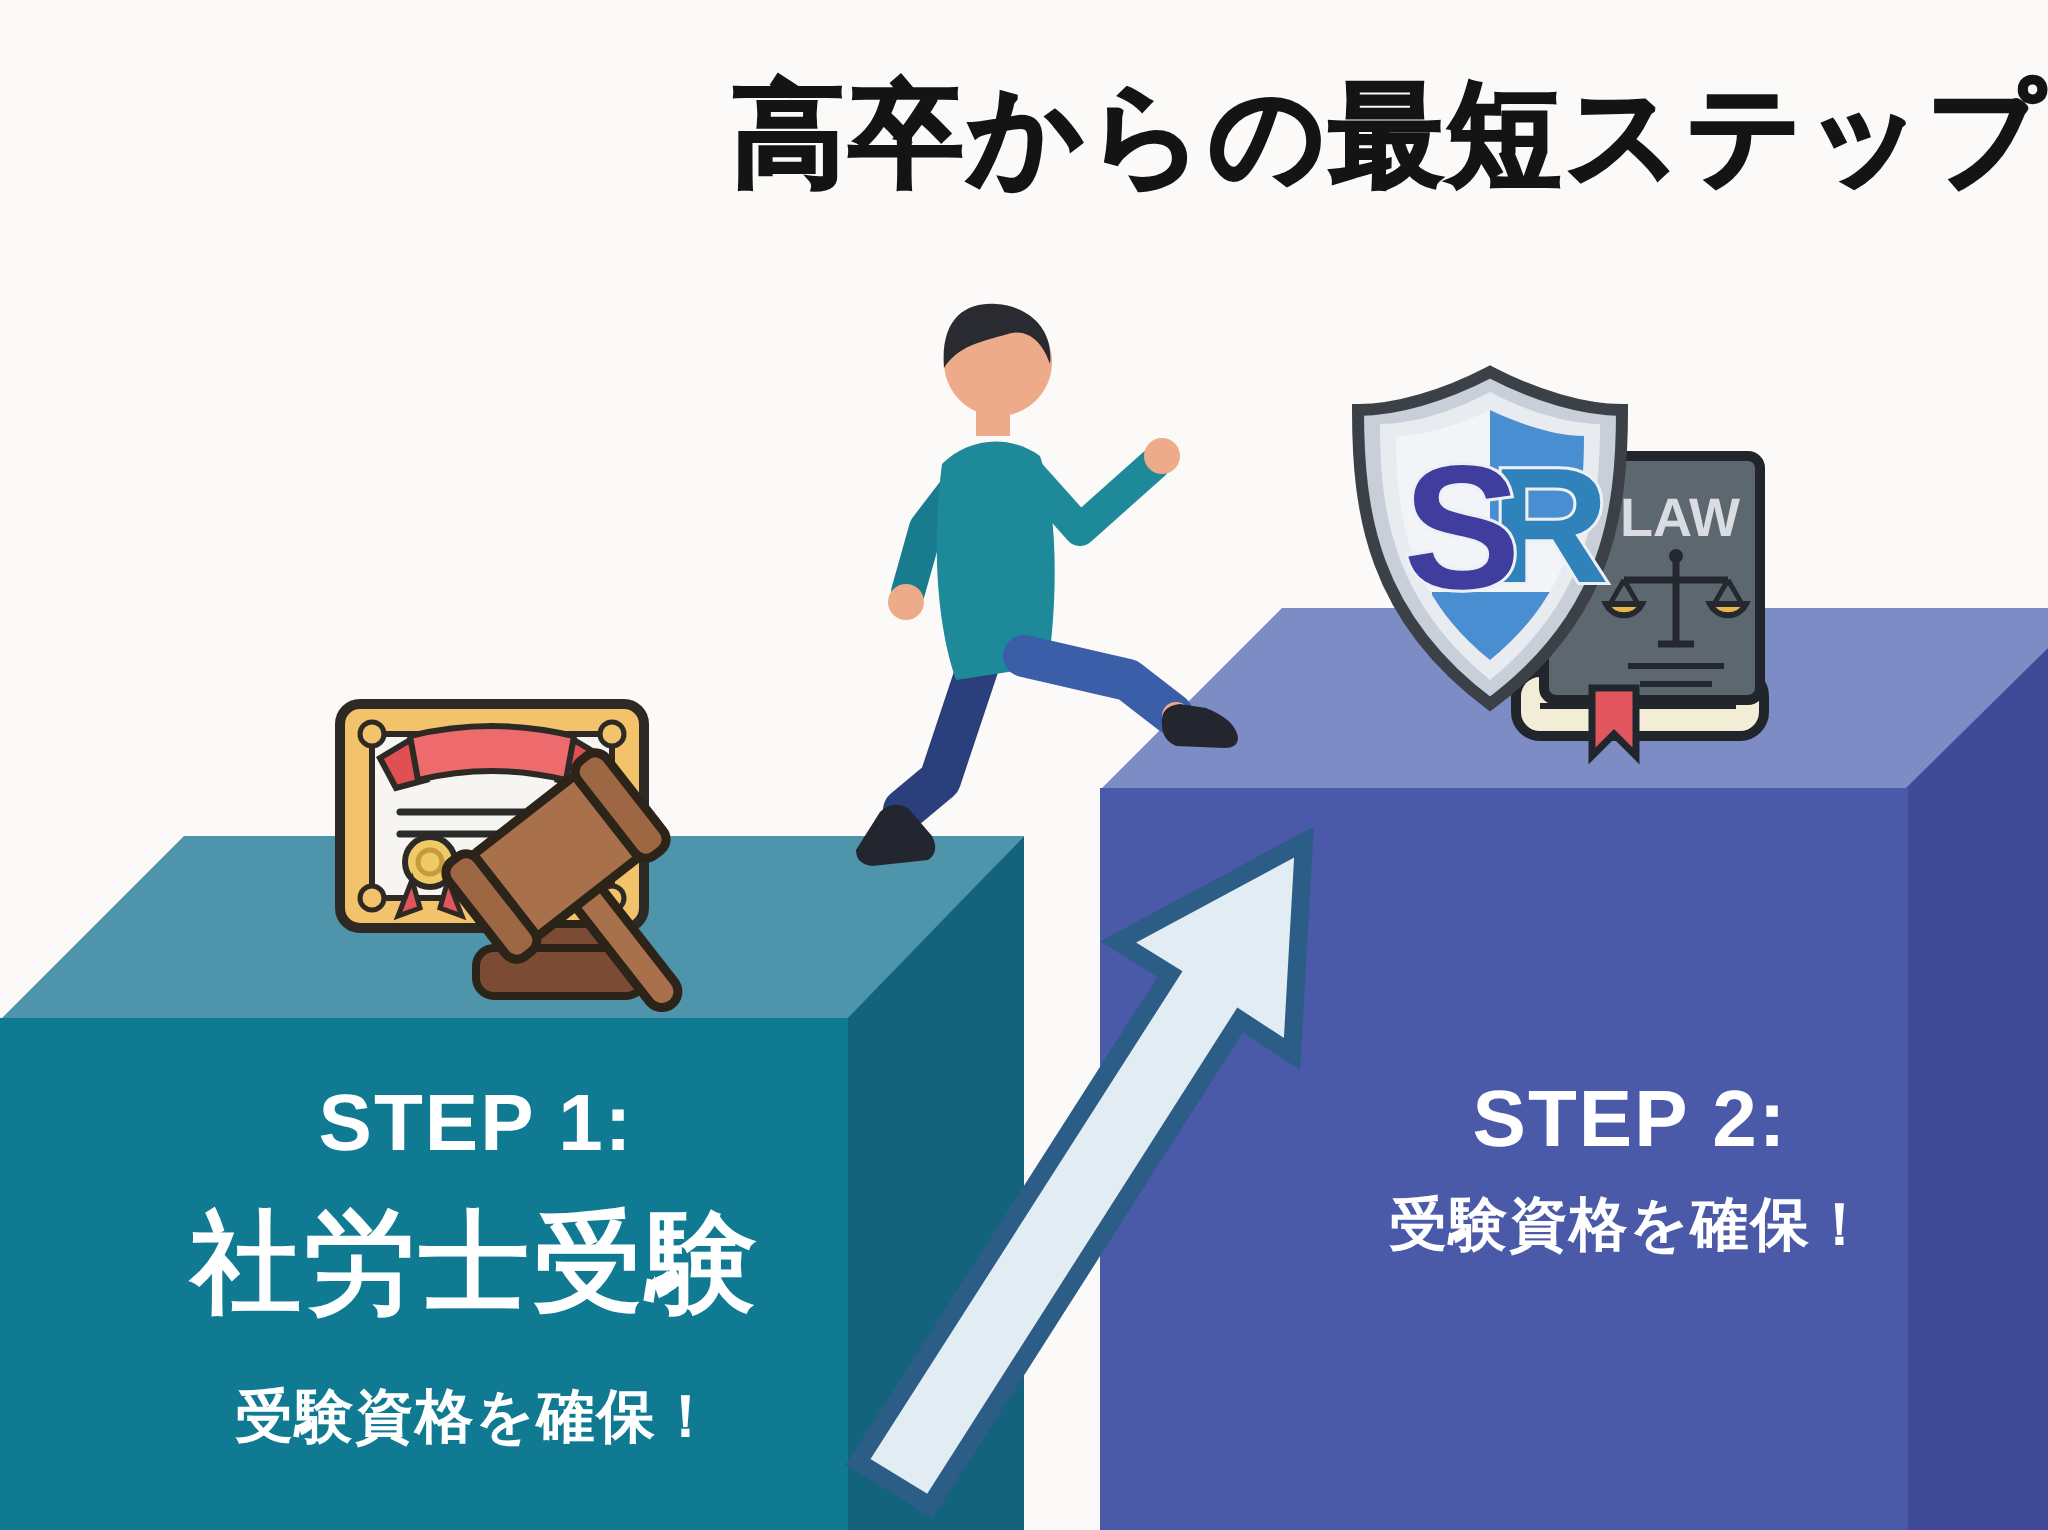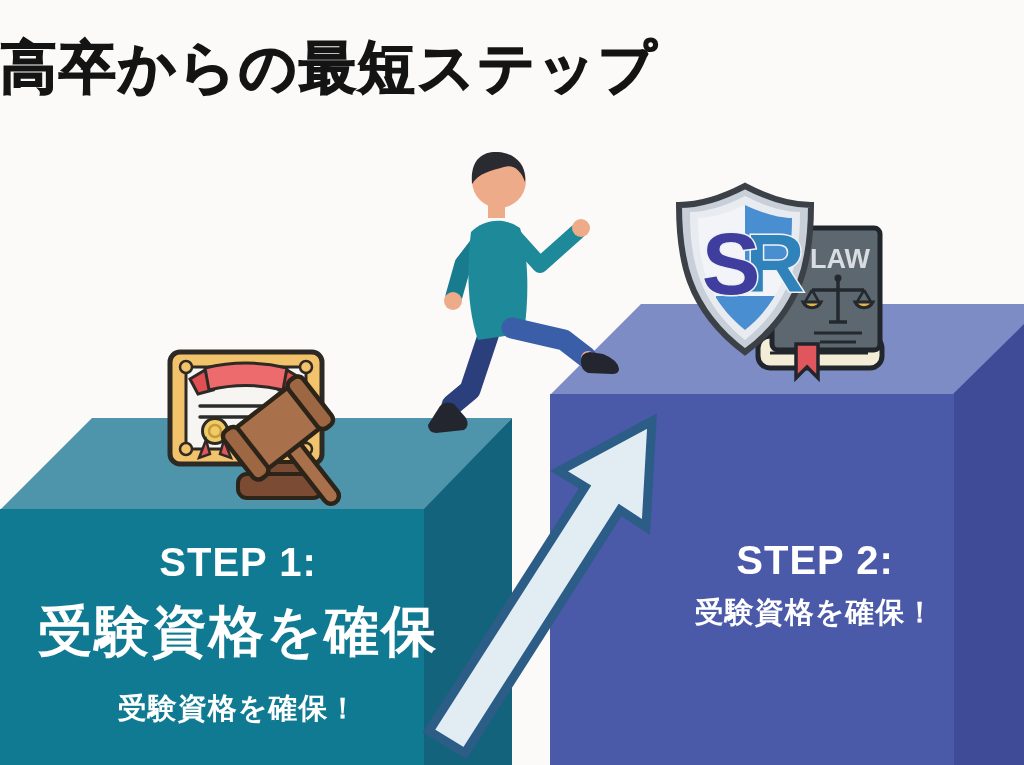--- a/index.html
+++ b/index.html
@@ -3,21 +3,21 @@
 <meta charset="utf-8">
 <style>
   html,body{margin:0;padding:0;background:#fbfaf8;}
   .stage{
     position:relative;width:1024px;height:765px;overflow:hidden;
     background:#fbfaf8;
     font-family:"Liberation Sans","DejaVu Sans",sans-serif;
   }
   .illust{position:absolute;left:0;top:0;}
   .title{
-    position:absolute;top:30px;left:0;width:100%;text-align:left;
+    position:absolute;top:30px;left:0;width:100%;text-align:right;
     font-size:57px;font-weight:900;letter-spacing:2px;color:#141414;
     -webkit-text-stroke:1.5px #141414;
   }
   .step-text{position:absolute;text-align:center;color:#ffffff;}
   .step-text.s1{left:0;top:524px;width:476px;}
   .step-text.s2{left:586px;top:522px;width:458px;}
   .step-label{font-size:40px;font-weight:800;margin:16px 0 10px 0;letter-spacing:1px;}
   .step-heading{font-size:55px;font-weight:800;margin:0 0 20px 0;letter-spacing:2px;}
   .step-caption{font-size:29px;font-weight:700;margin:0;letter-spacing:1px;}
 </style>
@@ -120,21 +120,21 @@
       <rect x="488" y="198" width="17" height="20" fill="#eeab89"></rect>
       <circle cx="499" cy="181" r="27" fill="#eeab89"></circle>
       <path d="M472,184 C470,158 484,151 498,152 C514,153 527,164 525,182 C521,170 513,164 504,167 C490,171 479,173 472,184 Z" fill="#2a2a31"></path>
     </g>
   </svg>
 
   <div class="title">高卒からの最短ステップ</div>
 
   <div class="step-text s1">
     <div class="step-label">STEP 1:</div>
-    <div class="step-heading">受験資格を確保</div>
+    <div class="step-heading">社労士受験</div>
     <div class="step-caption">受験資格を確保！</div>
   </div>
 
   <div class="step-text s2">
     <div class="step-label">STEP 2:</div>
     <div class="step-caption">受験資格を確保！</div>
   </div>
 
 </div>
 

